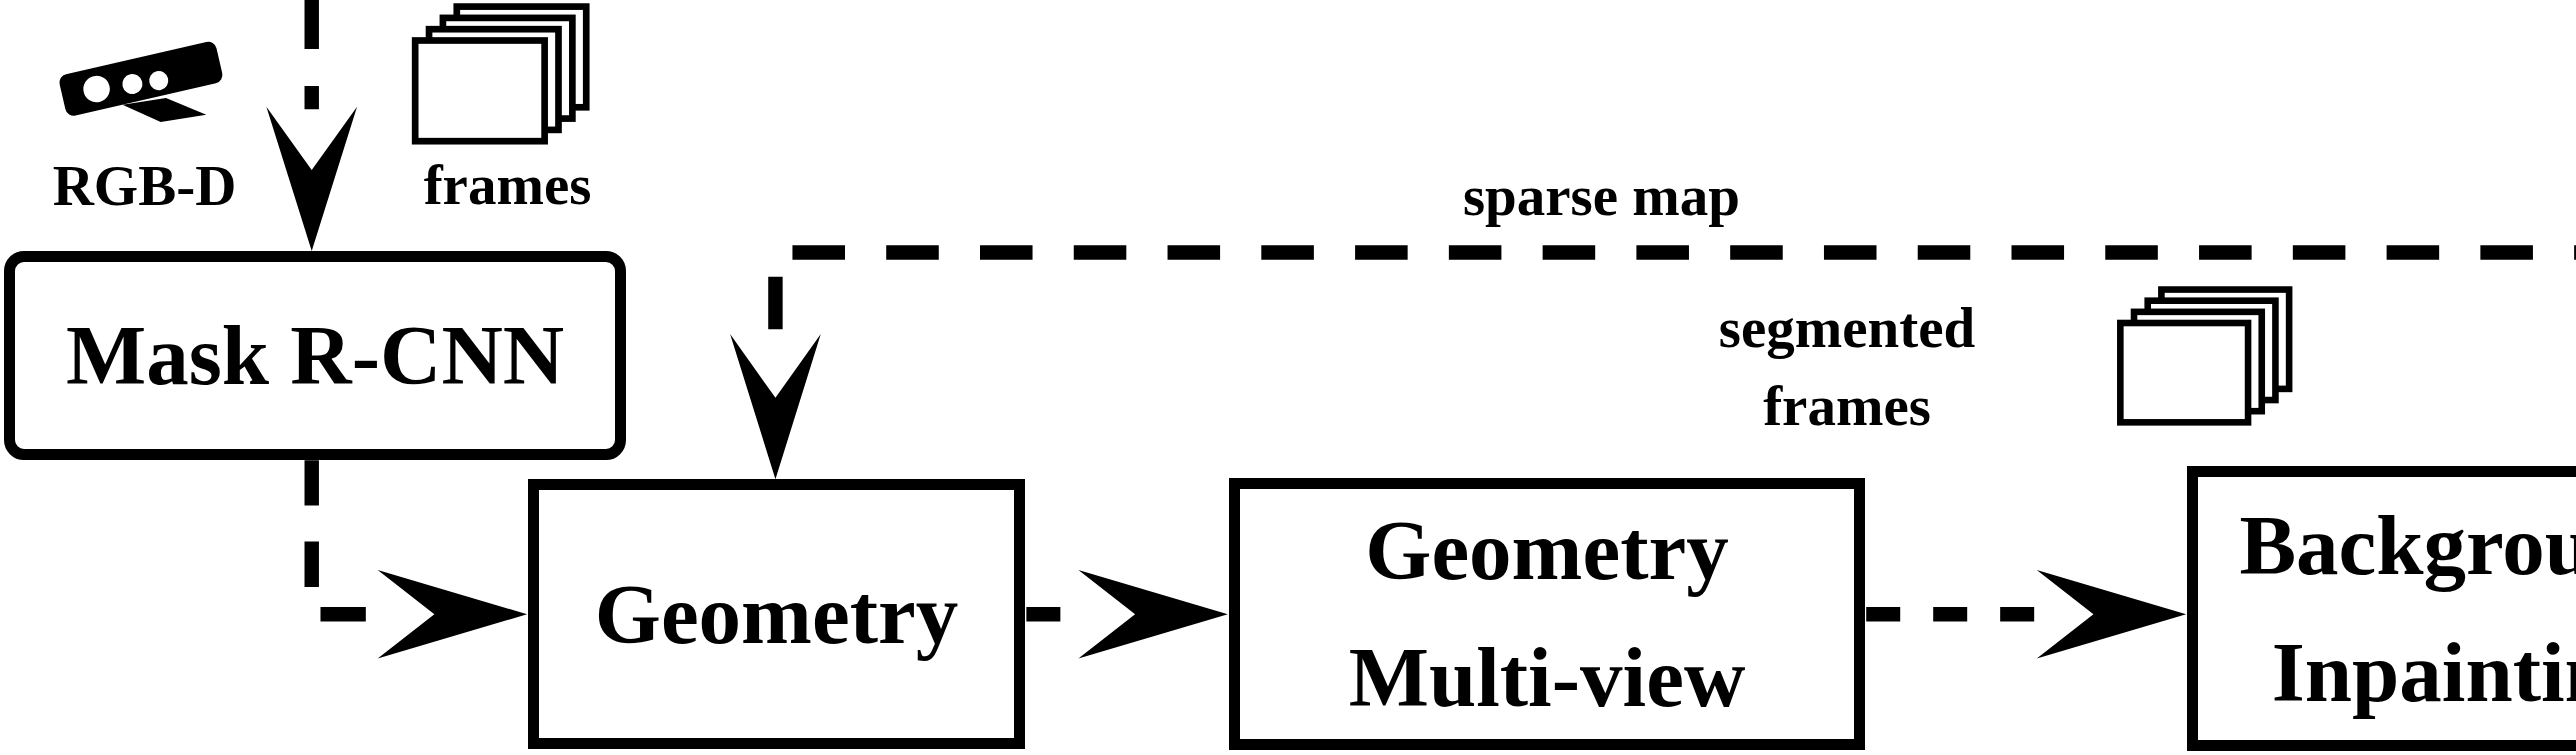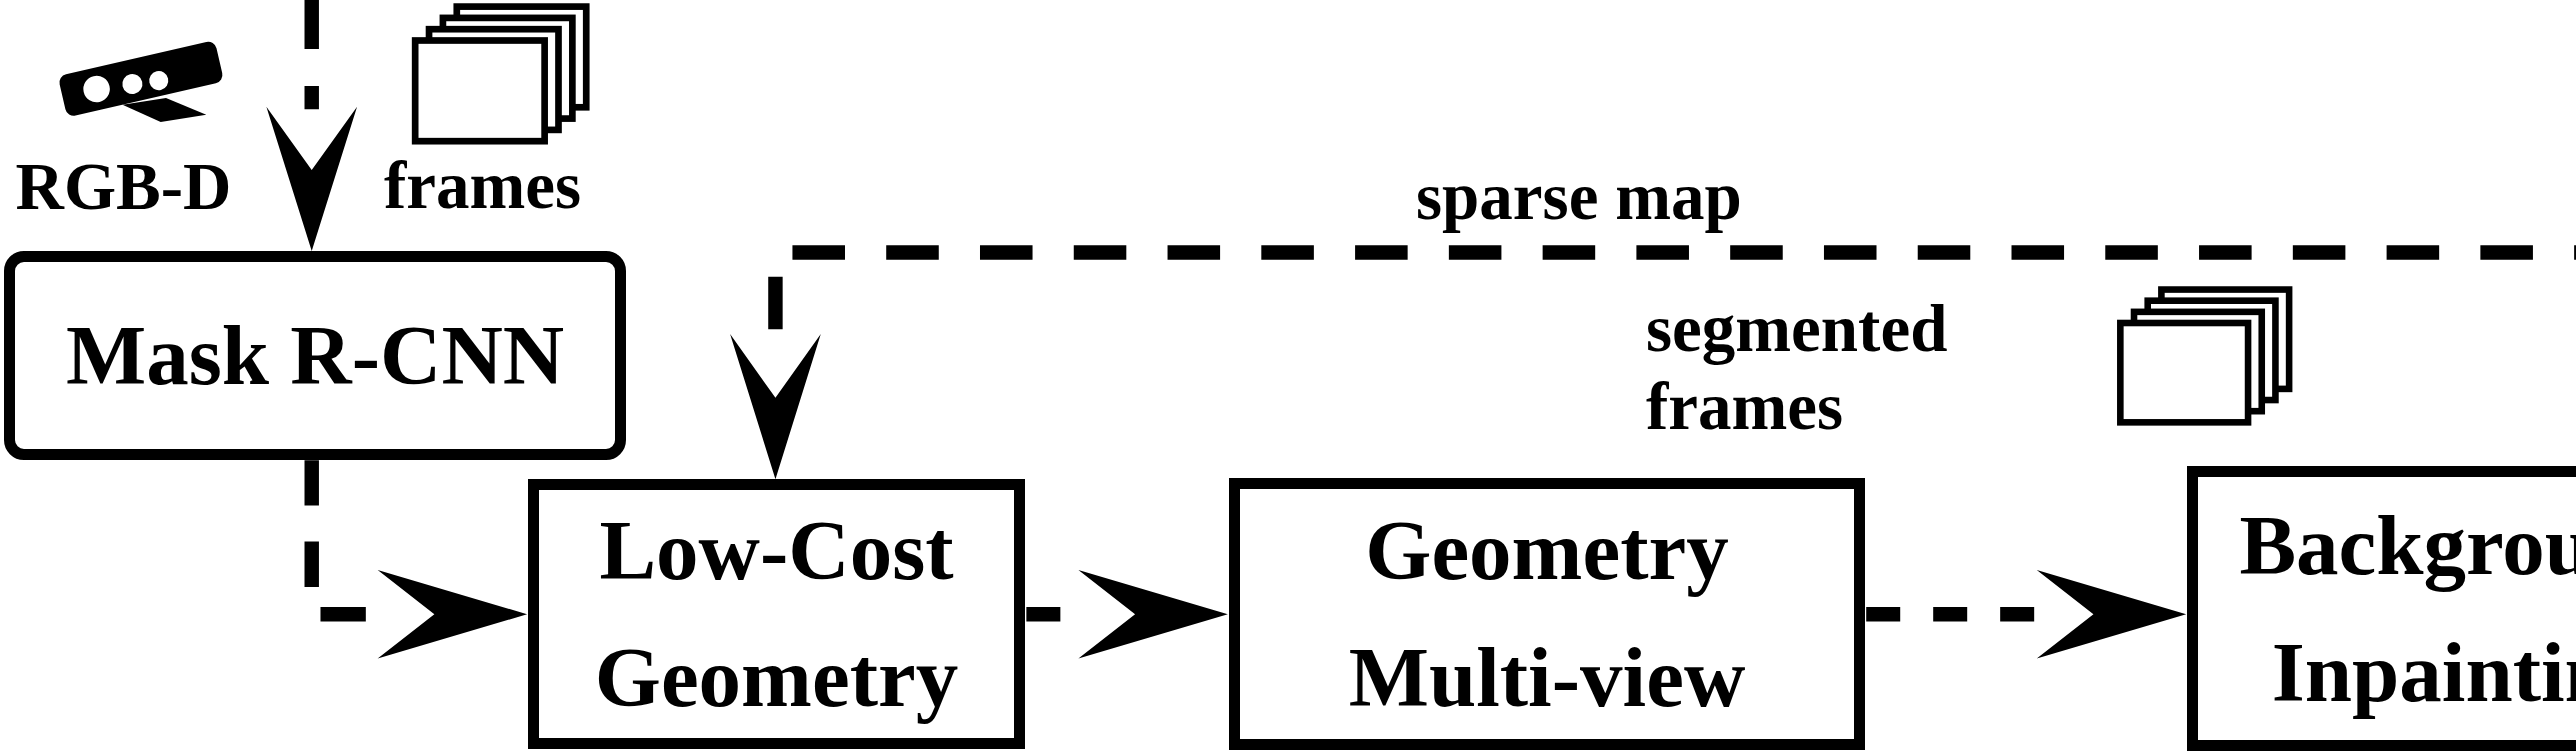--- a/index.html
+++ b/index.html
@@ -26,22 +26,23 @@
     text-align:center;
     white-space:nowrap;
   }
   .node-mask   {left:4.1px;    top:251px; width:622px; height:209px;border-radius:20px;}
   .node-low    {left:528px; top:479px; width:497px;  height:270px;}
   .node-multi  {left:1229px; top:478px; width:636px; height:272px;}
   .node-back   {left:2187px; top:466px; width:552px; height:285px;}
   .label{
     position:absolute;
     font-weight:700;
-    font-size:67px;
+    font-size:57px;
     line-height:78px;
+    text-align:center;
     white-space:nowrap;
   }
   .label-rgbd       {left:15.5px;   top:147px;  width:258px;}
   .label-frames     {left:384px;  top:146px;  width:247px;}
   .label-sparse     {left:1416px; top:157px;  width:371px;}
   .label-segmented  {left:1646px; top:289px;  width:402px;}
   .icon-rgbd   {left:52px;  top:36px;   width:180px; height:93px;}
   .icon-frames1{left:410px;  top:2.6px;    width:185px; height:150px;}
   .icon-frames2{left:2115px; top:286px;  width:183px; height:148px;}
 </style>
@@ -107,21 +108,20 @@
       <rect x="34" y="51" width="252" height="196"></rect>
       <rect x="7" y="73" width="252" height="196"></rect>
     </g>
   </svg>
 
   <div class="node node-mask">
     <span>Mask R-CNN</span>
   </div>
 
   <div class="node node-low">
-    <span>Low-Cost</span>
     <span>Geometry</span>
   </div>
 
   <div class="node node-multi">
     <span>Geometry</span>
     <span>Multi-view</span>
   </div>
 
   <div class="node node-back">
     <span>Background</span>

